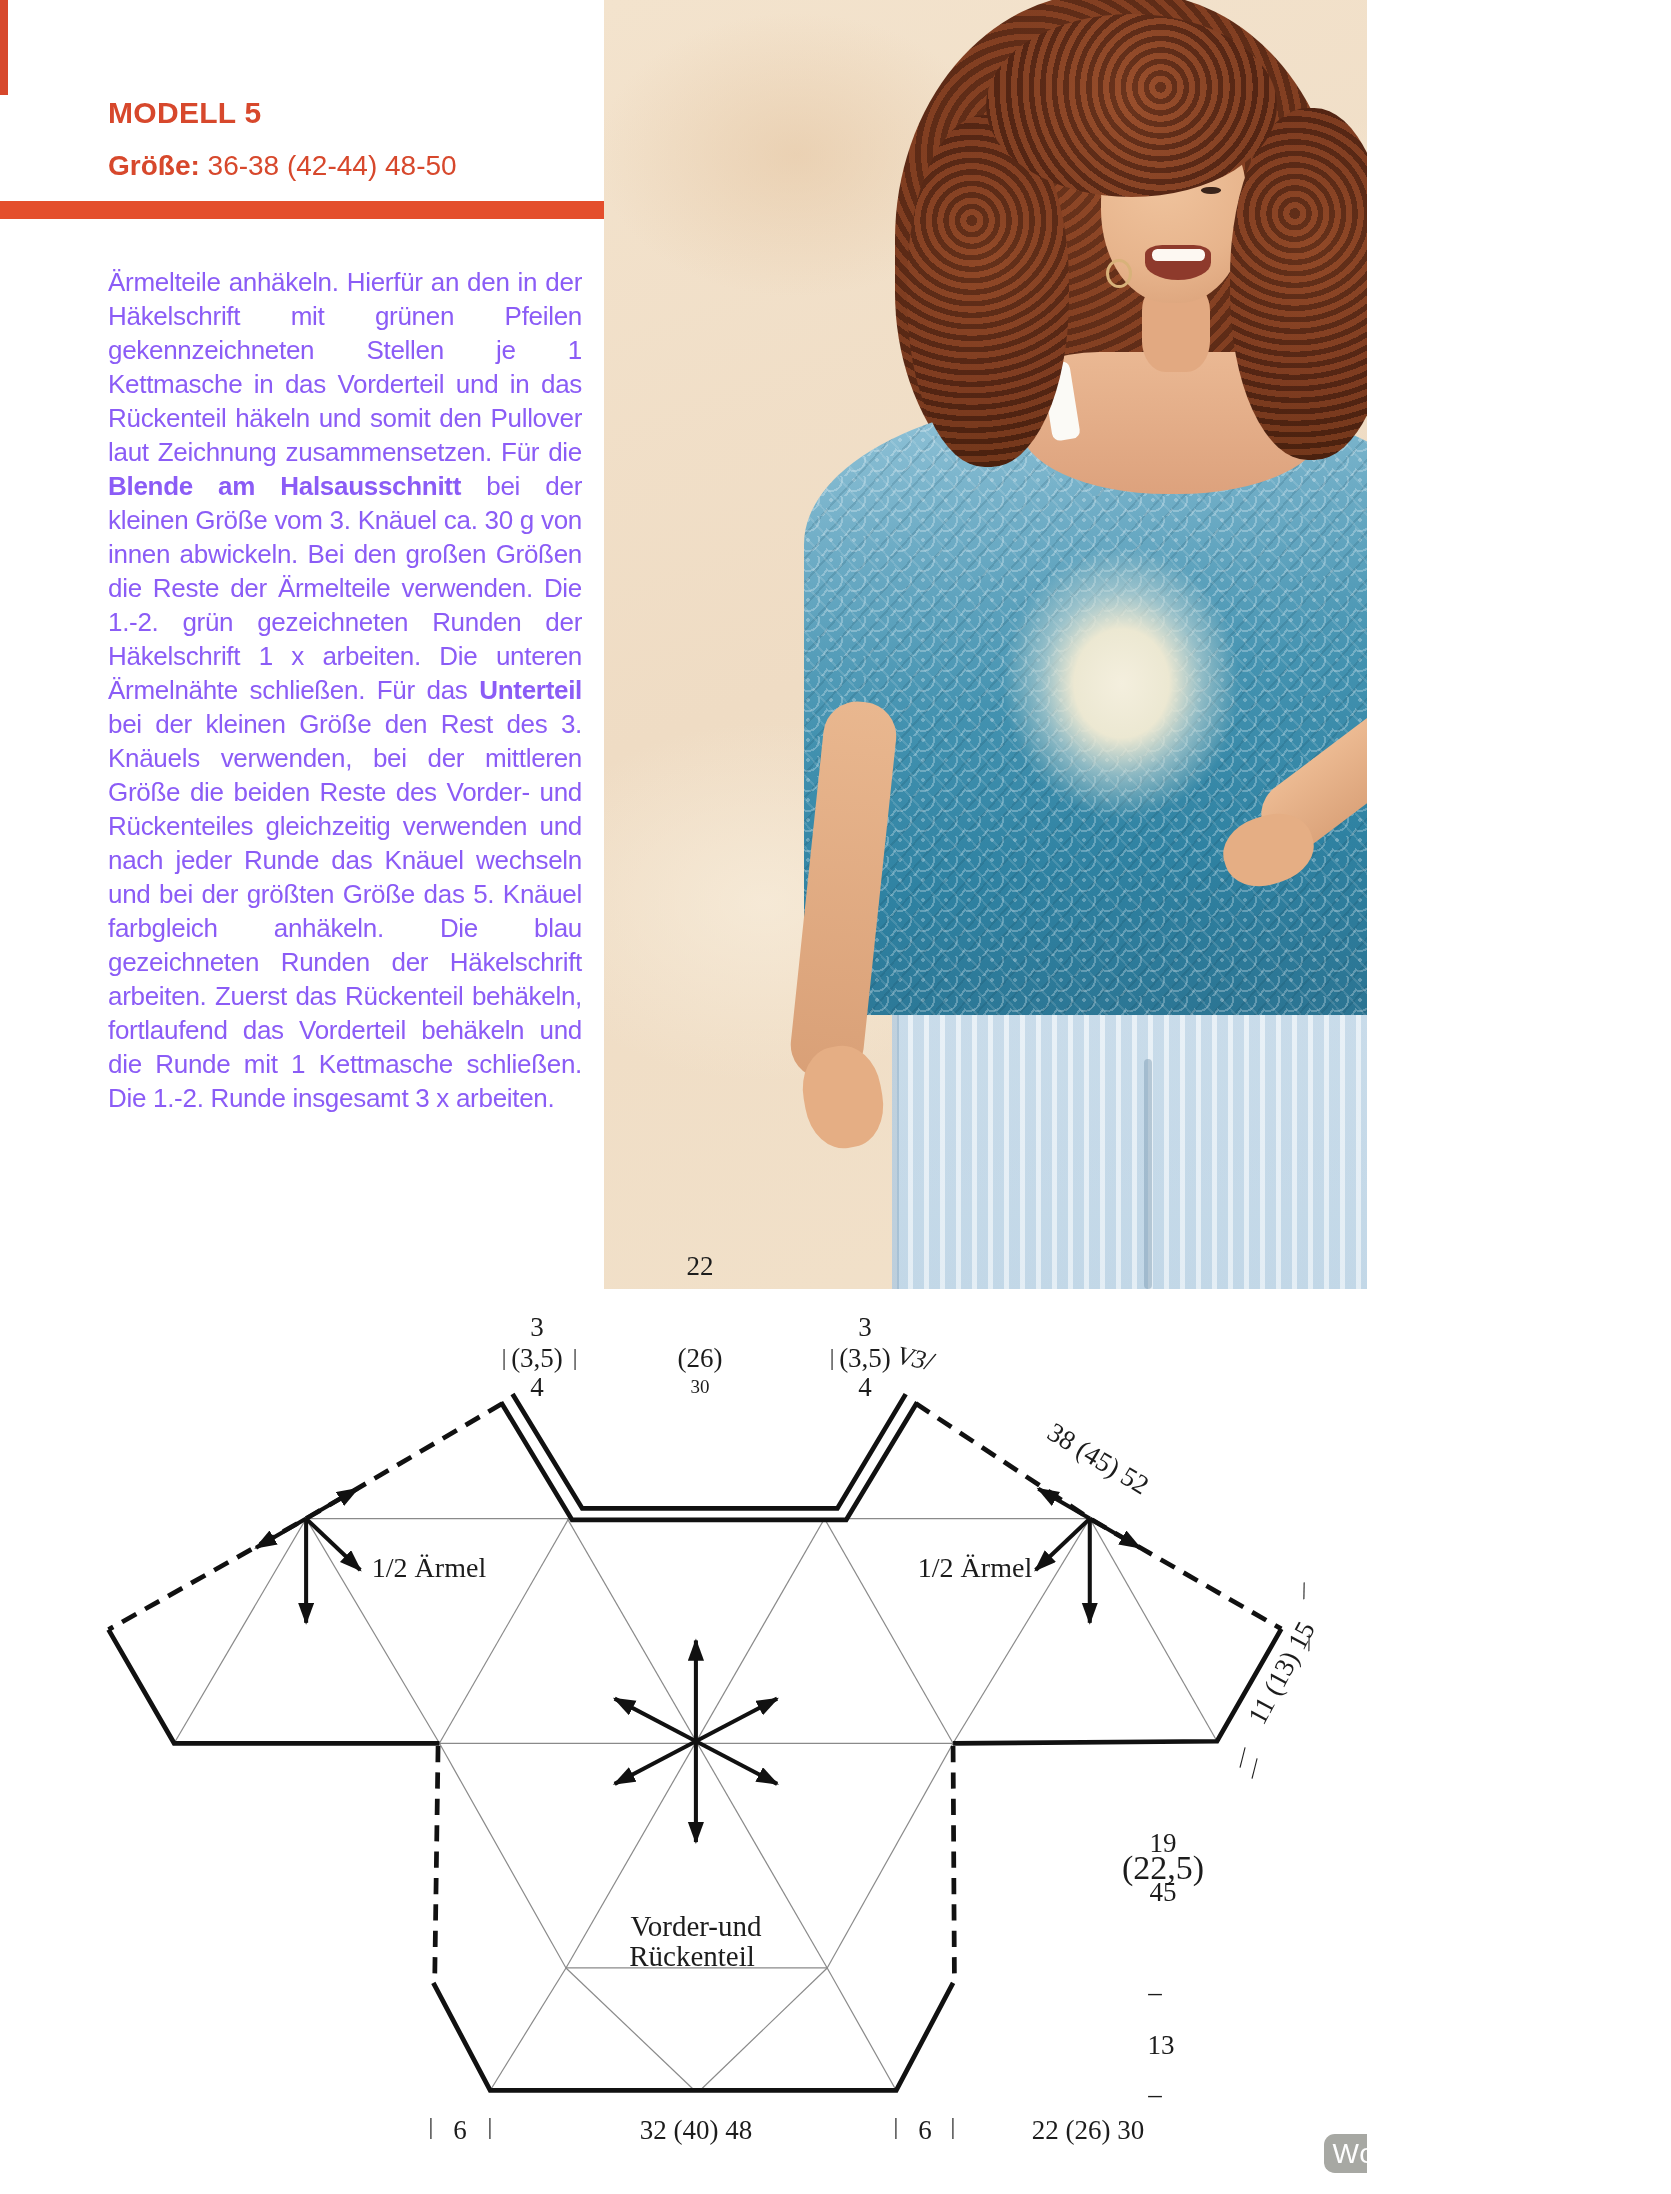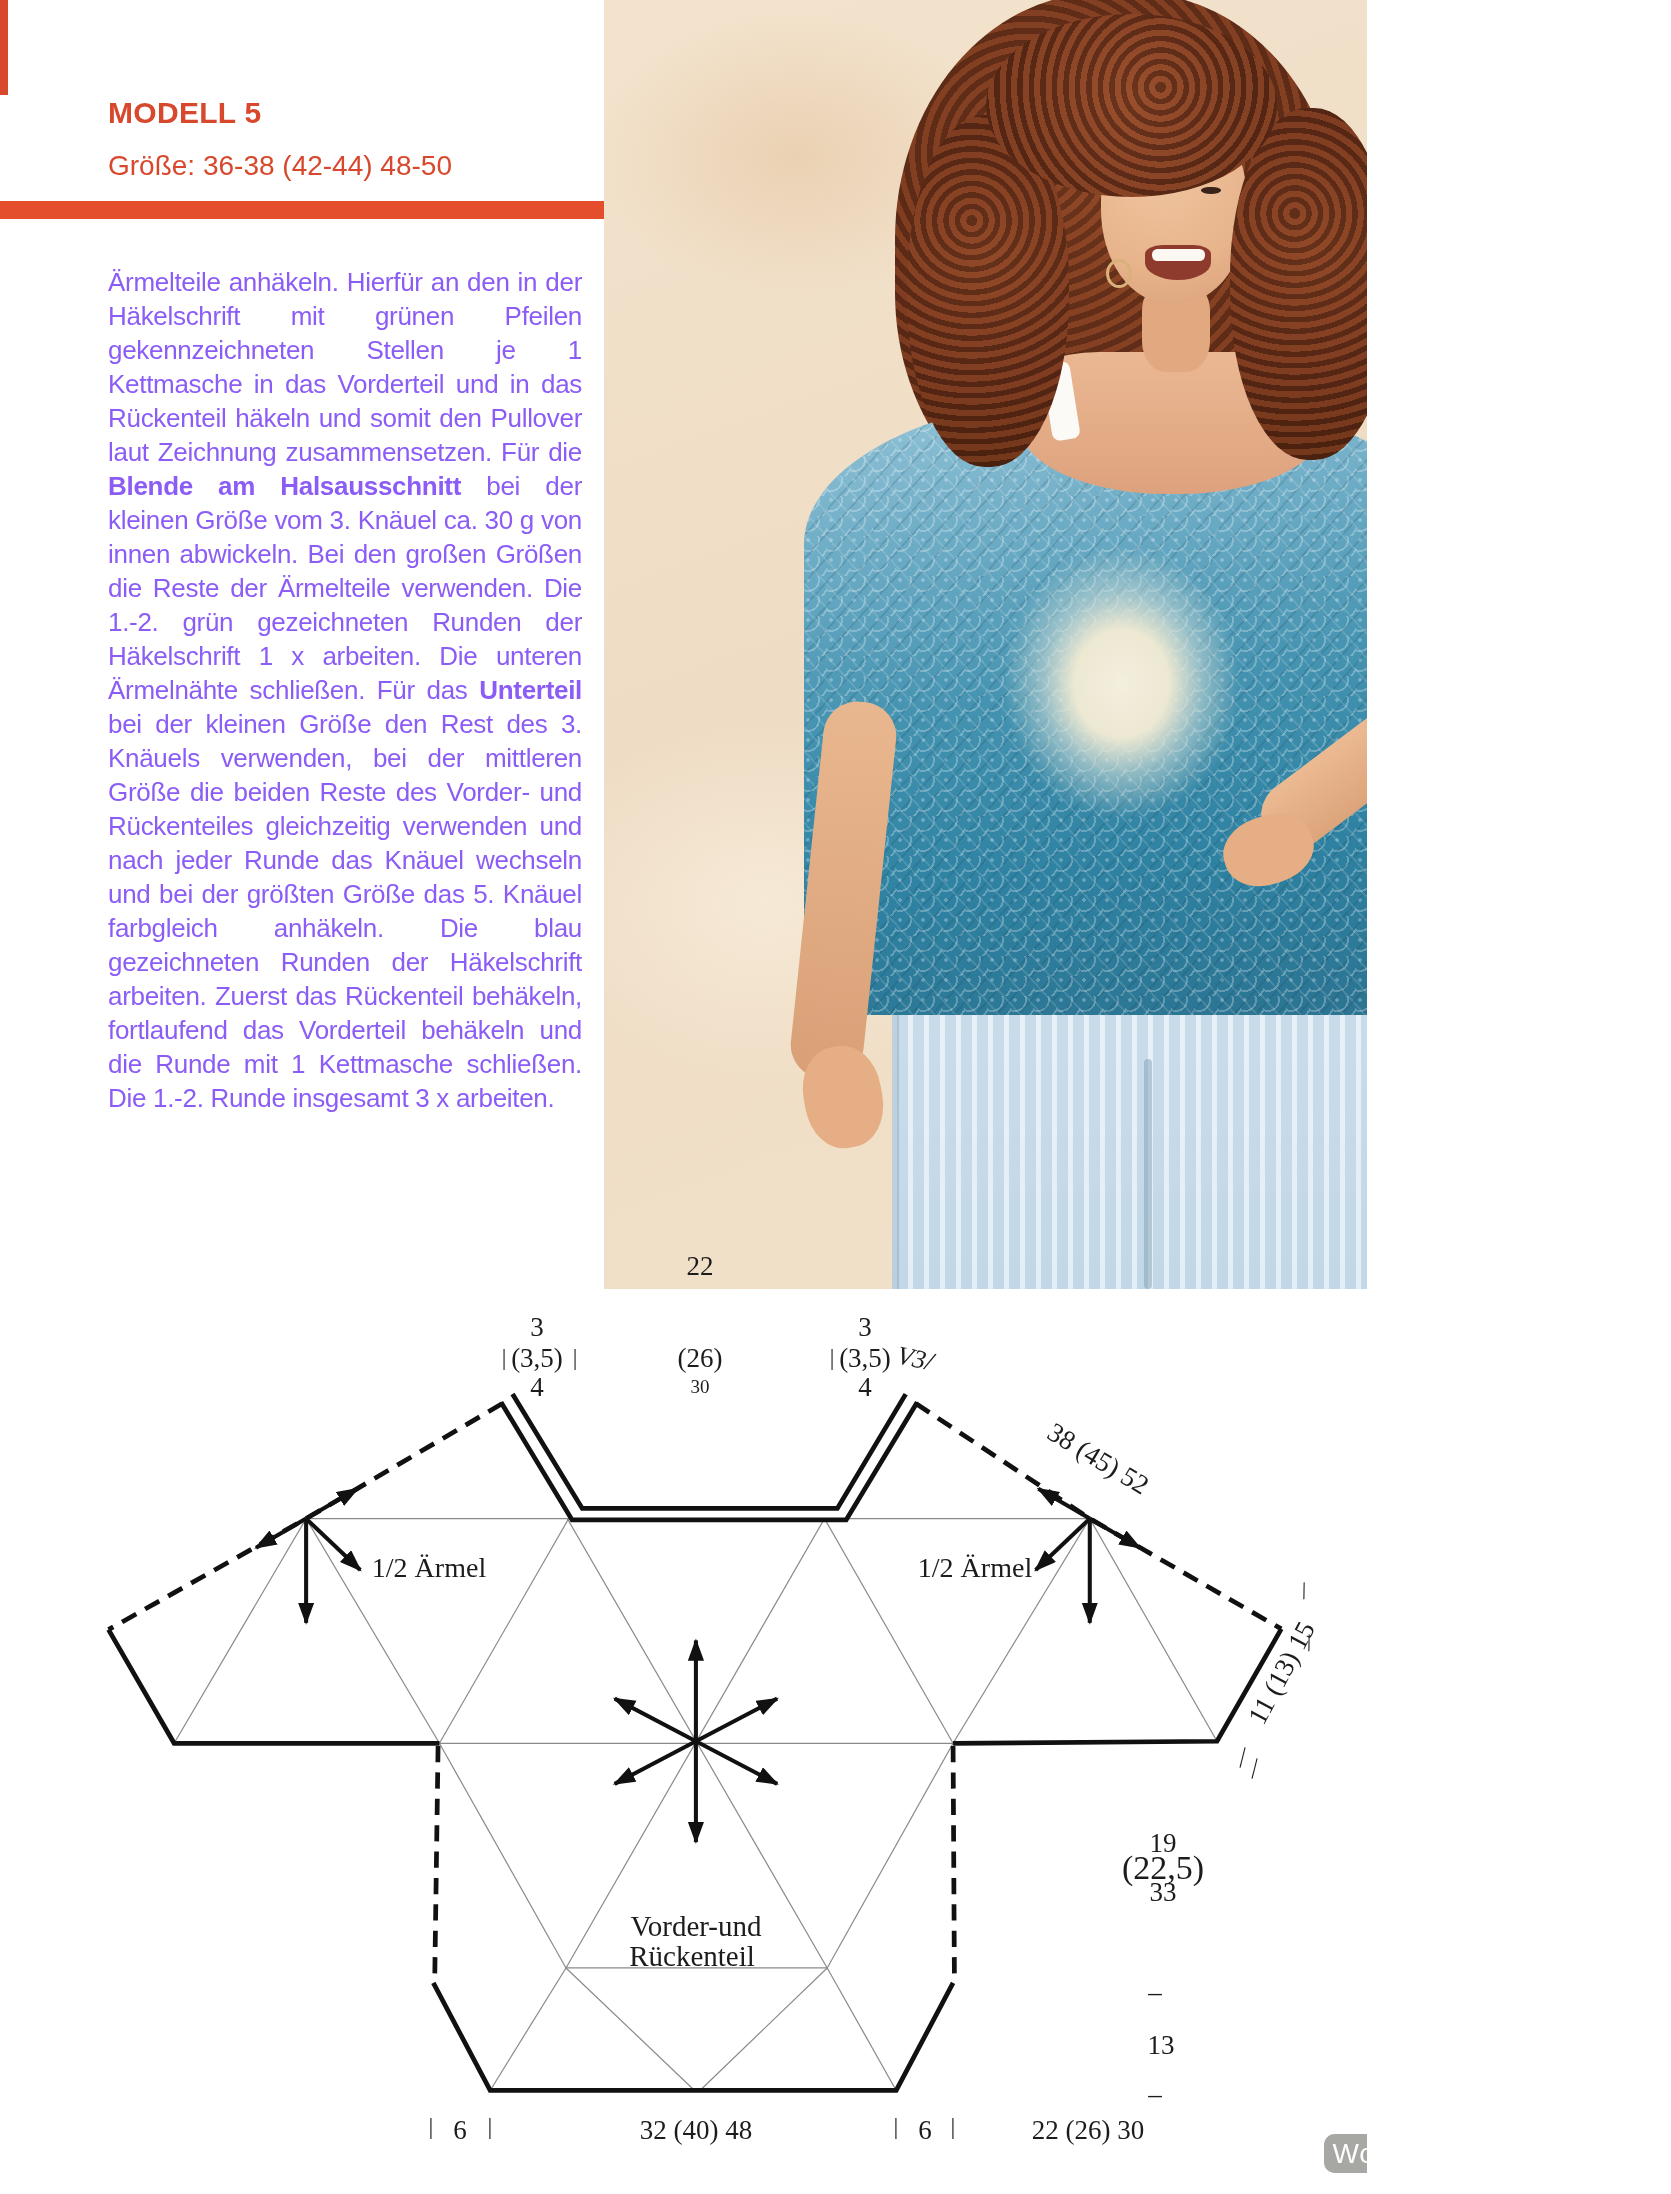--- a/index.html
+++ b/index.html
@@ -4,21 +4,21 @@
 <style>
   html,body{margin:0;padding:0;background:#ffffff;}
   .page{position:relative;width:1367px;height:2194px;background:#ffffff;overflow:hidden;
         font-family:"Liberation Sans",sans-serif;}
   .abs{position:absolute;}
 
   
   .edge-strip{left:0;top:0;width:8px;height:95px;background:#d7482c;}
   .model-title{left:108px;top:96px;font-size:30px;font-weight:700;color:#d7482c;letter-spacing:0.3px;}
   .size-line{left:108px;top:150px;font-size:28px;color:#d7482c;}
-  .size-line .lab{font-weight:400;}
+  .size-line .lab{font-weight:700;}
   .divider{left:0;top:201px;width:604px;height:18px;background:#e44e2c;}
 
   
   .article{left:108px;top:265px;width:474px;font-size:26px;line-height:34px;color:#8b5cf6;
            text-align:justify;letter-spacing:-0.3px;}
   .article b{font-weight:700;}
 
   
   .photo{left:604px;top:0;width:1067px;height:1289px;overflow:hidden;
          background:
@@ -196,21 +196,21 @@
       <div class="dlabel" style="left: 1098px; top: 1459px; font-size: 27px; transform: translate(-50%, -50%) rotate(31deg);">38 (45) 52</div>
       <div class="dlabel" style="left: 429px; top: 1568px; font-size: 28px; transform: translate(-50%, -50%);">1/2 Ärmel</div>
       <div class="dlabel" style="left: 975px; top: 1568px; font-size: 28px; transform: translate(-50%, -50%);">1/2 Ärmel</div>
       <div class="dlabel" style="left: 1282px; top: 1673px; font-size: 27px; transform: translate(-50%, -50%) rotate(-62deg);">11 (13) 15</div>
       <div class="dlabel" style="left: 1304px; top: 1591px; font-size: 24px; transform: translate(-50%, -50%) rotate(-18deg);">/</div>
       <div class="dlabel" style="left: 1309px; top: 1643px; font-size: 24px; transform: translate(-50%, -50%) rotate(-18deg);">/</div>
       <div class="dlabel" style="left: 1243px; top: 1756px; font-size: 23px; transform: translate(-50%, -50%) rotate(14deg);">|</div>
       <div class="dlabel" style="left: 1255px; top: 1767px; font-size: 23px; transform: translate(-50%, -50%) rotate(14deg);">|</div>
       <div class="dlabel" style="left: 1163px; top: 1843px; font-size: 27px; transform: translate(-50%, -50%);">19</div>
       <div class="dlabel" style="left: 1163px; top: 1868px; font-size: 34px; transform: translate(-50%, -50%);">(22,5)</div>
-      <div class="dlabel" style="left: 1163px; top: 1892px; font-size: 27px; transform: translate(-50%, -50%);">33</div>
+      <div class="dlabel" style="left: 1163px; top: 1892px; font-size: 27px; transform: translate(-50%, -50%);">45</div>
       <div class="dlabel" style="left: 1155px; top: 1992px; font-size: 27px; transform: translate(-50%, -50%);">–</div>
       <div class="dlabel" style="left: 1161px; top: 2045px; font-size: 27px; transform: translate(-50%, -50%);">13</div>
       <div class="dlabel" style="left: 1155px; top: 2094px; font-size: 27px; transform: translate(-50%, -50%);">–</div>
       <div class="dlabel" style="left: 431px; top: 2126px; font-size: 24px; transform: translate(-50%, -50%);">|</div>
       <div class="dlabel" style="left: 460px; top: 2130px; font-size: 27px; transform: translate(-50%, -50%);">6</div>
       <div class="dlabel" style="left: 490px; top: 2126px; font-size: 24px; transform: translate(-50%, -50%);">|</div>
       <div class="dlabel" style="left: 696px; top: 2130px; font-size: 27px; transform: translate(-50%, -50%);">32 (40) 48</div>
       <div class="dlabel" style="left: 896px; top: 2126px; font-size: 24px; transform: translate(-50%, -50%);">|</div>
       <div class="dlabel" style="left: 925px; top: 2130px; font-size: 27px; transform: translate(-50%, -50%);">6</div>
       <div class="dlabel" style="left: 953px; top: 2126px; font-size: 24px; transform: translate(-50%, -50%);">|</div>

